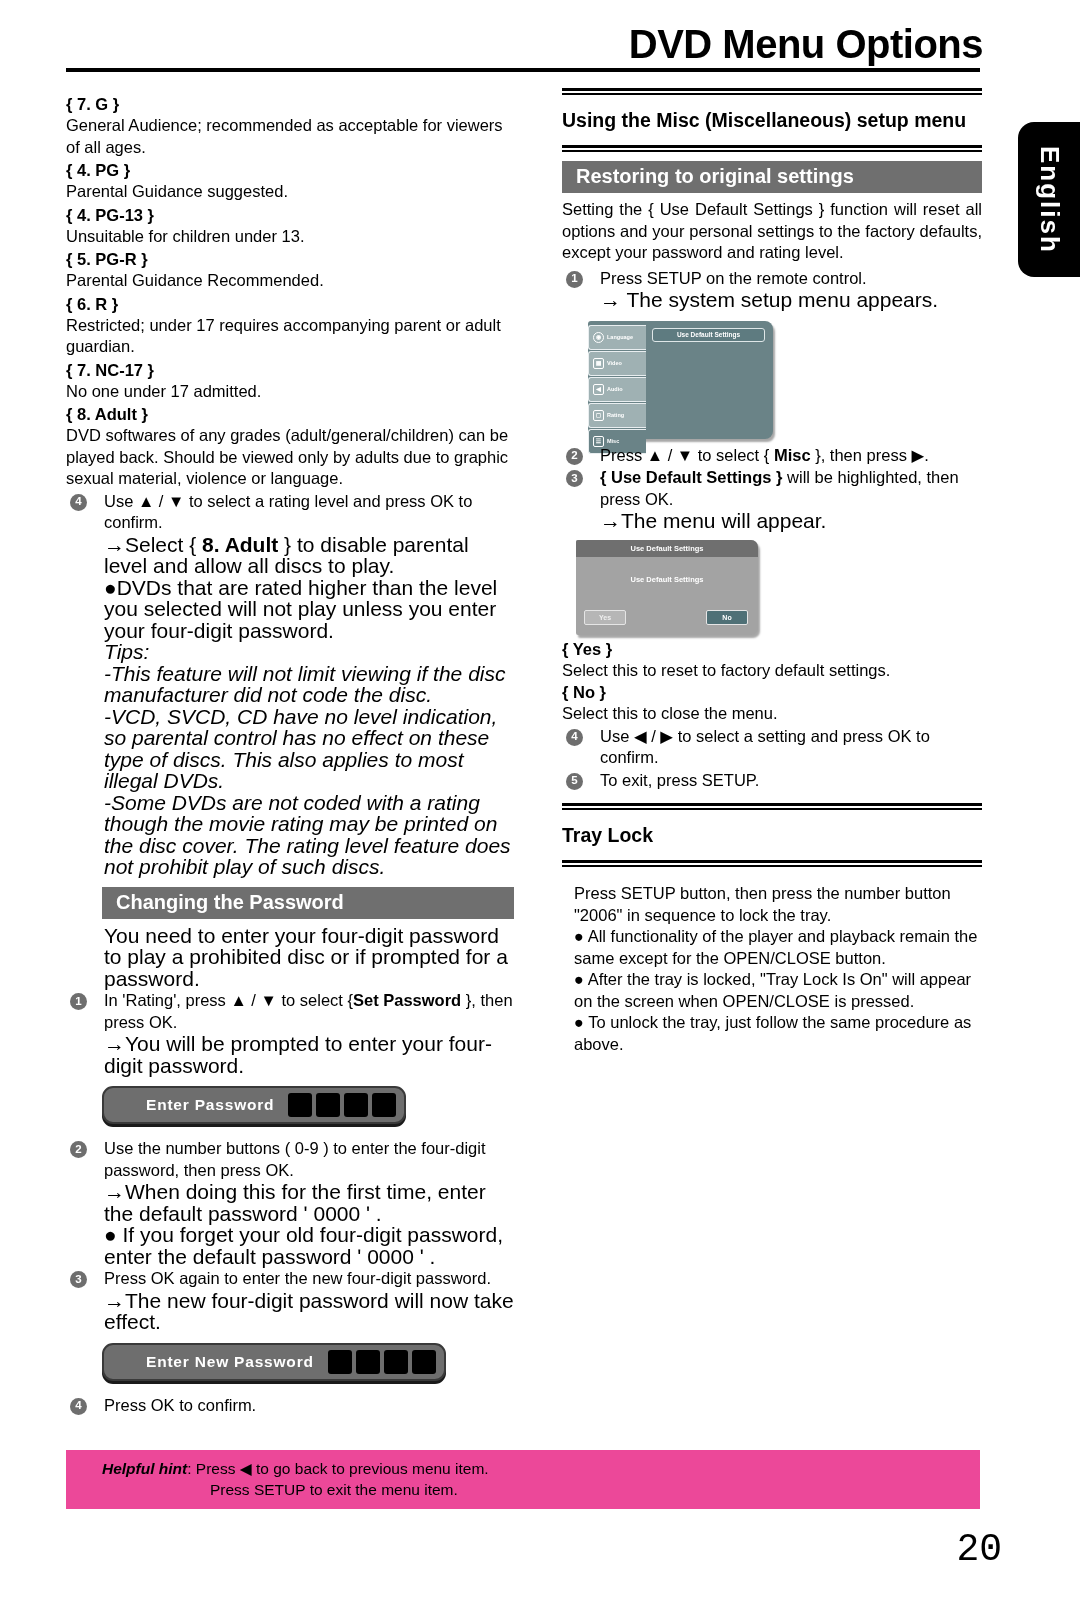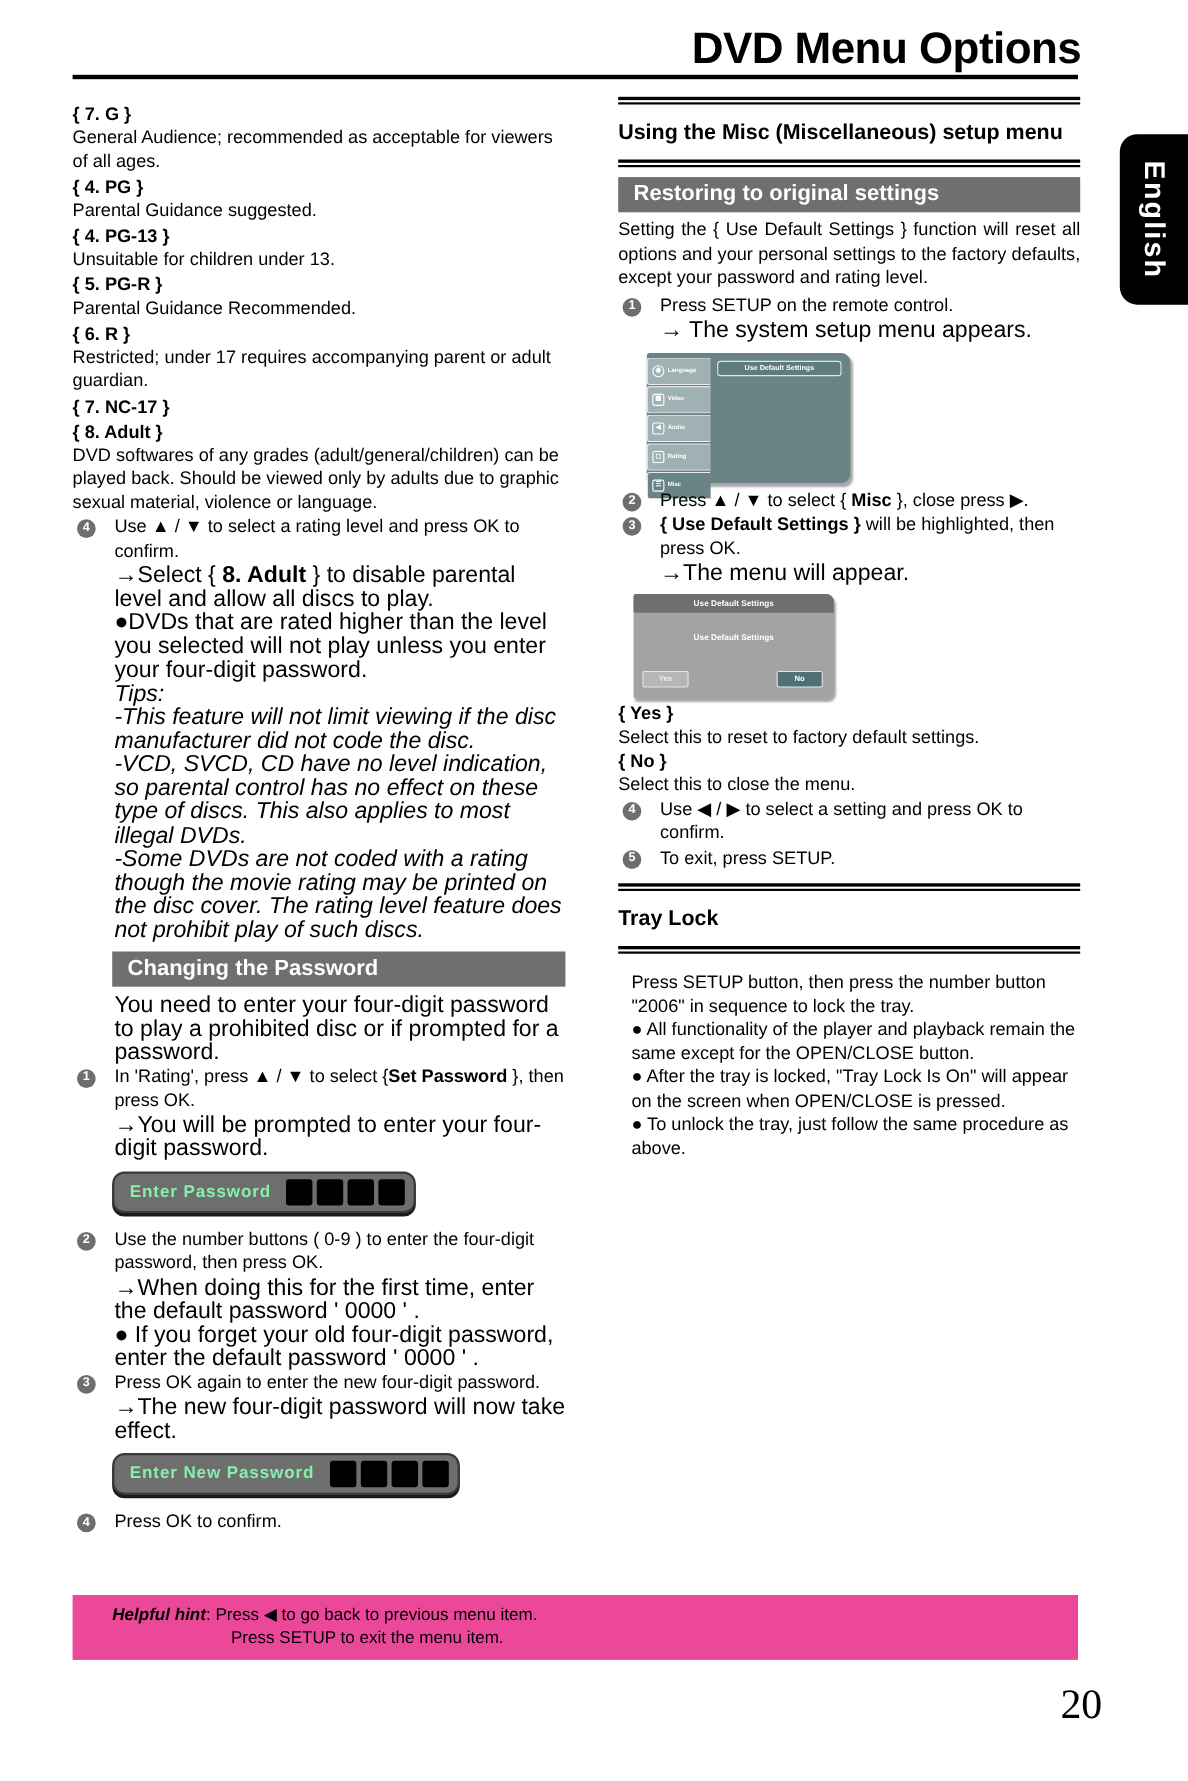--- a/index.html
+++ b/index.html
@@ -125,26 +125,27 @@
     border: 2px solid #3a3a3a;
     border-radius: 11px;
     height: 38px;
     display: inline-flex;
     align-items: center;
     padding: 0 8px 0 14px;
     margin: 10px 0 6px 36px;
     box-shadow: 0 3px 0 #1a1a1a;
   }
   .pw-box .pw-label {
-    color: #86efac;
+    color: #ffffff;
     font-weight: bold;
     font-size: 15.5px;
     letter-spacing: 0.8px;
     margin-right: 14px;
     white-space: nowrap;
+    margin-left: 28px;
   }
   .pw-box .pw-cells { display: flex; gap: 4px; }
   .pw-box .pw-cell {
     width: 24px; height: 24px;
     background: #000;
     border-radius: 3px;
   }
 
   
   .setup-menu {
@@ -248,21 +249,21 @@
     background: #ec4899;
     font-size: 15.5px;
     line-height: 21px;
     padding: 8px 0 9px 36px;
   }
   .hint .l2 { padding-left: 108px; }
   .page-num {
     position: absolute;
     right: 78px; top: 1528px;
     font-size: 38px;
-    font-family: Liberation Serif, serif;
+    font-family: Liberation Mono, monospace;
   }
 </style>
 </head>
 <body>
 
 <div class="page">
 
   <div class="page-title">DVD Menu Options</div>
   <div class="title-rule"></div>
 
@@ -281,20 +282,21 @@
     <div class="brace-head b">{ 4. PG-13 }</div>
     <div class="body-text">Unsuitable for children under 13.</div>
 
     <div class="brace-head b">{ 5. PG-R }</div>
     <div class="body-text">Parental Guidance Recommended.</div>
 
     <div class="brace-head b">{ 6. R }</div>
     <div class="body-text">Restricted; under 17 requires accompanying parent or adult guardian.</div>
 
     <div class="brace-head b">{ 7. NC-17 }</div>
+    <div class="body-text">No one under 17 admitted.</div>
 
     <div class="brace-head b">{ 8. Adult }</div>
     <div class="body-text">DVD softwares of any grades (adult/general/children) can be played back. Should be viewed only by adults due to graphic sexual material, violence or language.</div>
 
     <div class="step">
       <span class="num">4</span>
       <span>Use ▲ / ▼ to select a rating level and press OK to confirm.</span>
     </div>
 
     <div class="sub">
@@ -396,21 +398,21 @@
           <span>Misc</span>
         </div>
       </div>
       <div class="panel">
         <div class="hilite">Use Default Settings</div>
       </div>
     </div>
 
     <div class="step">
       <span class="num">2</span>
-      <span>Press ▲ / ▼ to select { </span><span class="b">Misc</span><span> }, close press ▶.</span>
+      <span>Press ▲ / ▼ to select { </span><span class="b">Misc</span><span> }, then press ▶.</span>
     </div>
 
     <div class="step">
       <span class="num">3</span>
       <span class="b">{ Use Default Settings }</span><span> will be highlighted, then press OK.</span>
     </div>
     <div class="sub">→The menu will appear.</div>
 
     <div class="dlg">
       <div class="dlg-title">Use Default Settings</div>

